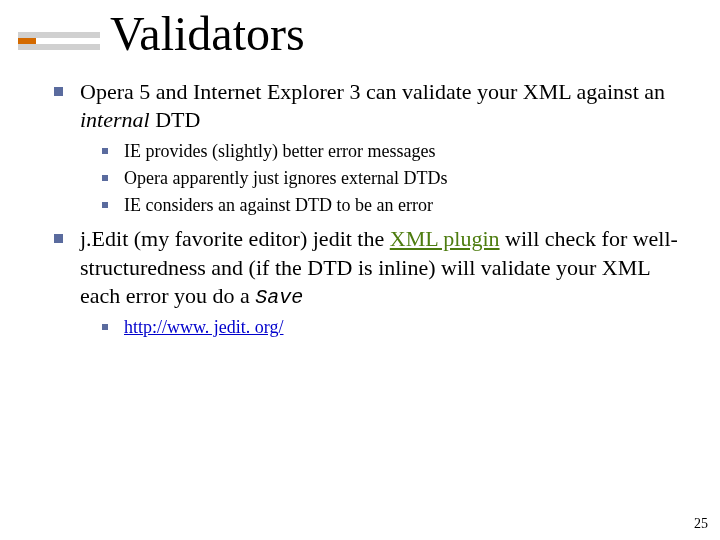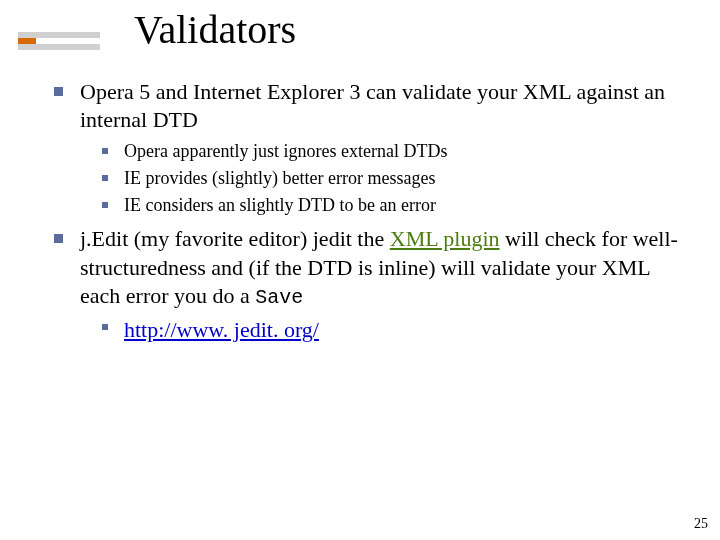--- a/index.html
+++ b/index.html
@@ -36,23 +36,22 @@
   .bar.accent {
     top: 6px;
     width: 18px;
     height: 6px;
     background: #d46a00;
   }
   .title {
     position: absolute;
     left: 110px;
     top: 6px;
-    font-size: 40px;
+    font-size: 48px;
     font-weight: 400;
-    margin-left: 24px;
   }
   .content {
     position: absolute;
     left: 50px;
     top: 78px;
     width: 640px;
     font-size: 22px;
     line-height: 1.28;
   }
   ul.lvl1 {
@@ -87,24 +86,24 @@
   }
   ul.lvl2 > li::before {
     content: "";
     position: absolute;
     left: 22px;
     top: 8px;
     width: 6px;
     height: 6px;
     background: #5a6b9e;
   }
-  .italic { }
+  .italic { font-style: italic; }
   .xml-sp { color: #4d7c0f; text-decoration: underline; }
-  .code-sp { font-family: "Courier New", Courier, monospace; font-size: 20px; }
-  .link-sp { color: #0000cc; text-decoration: underline; font-size: 22px; }
+  .code-sp { font-family: "Courier New", Courier, monospace; font-size: 20px; font-style: italic; }
+  .link-sp { color: #0000cc; text-decoration: underline; font-size: 18px; }
   .pagenum {
     position: absolute;
     right: 12px;
     bottom: 8px;
     font-size: 14px;
     color: #000;
   }
 </style>
 </head>
 <body>
@@ -118,23 +117,23 @@
   </div>
 
   <div class="title">Validators</div>
 
   <div class="content">
     <ul class="lvl1">
 
       <li>
         <span>Opera 5 and Internet Explorer 3 can validate your XML against an </span><span class="italic">internal</span><span> DTD</span>
         <ul class="lvl2">
+          <li><span>IE provides (slightly) better error messages</span></li>
           <li><span>Opera apparently just ignores external DTDs</span></li>
-          <li><span>IE provides (slightly) better error messages</span></li>
-          <li><span>IE considers an slightly DTD to be an error</span></li>
+          <li><span>IE considers an against DTD to be an error</span></li>
         </ul>
       </li>
 
       <li>
         <span>j.Edit (my favorite editor) jedit the </span><span class="xml-sp">XML plugin</span><span> will check for well-structuredness and (if the DTD is inline) will validate your XML each error you do a </span><span class="code-sp">Save</span>
         <ul class="lvl2">
           <li><a class="link-sp" href="#">http://www. jedit. org/</a></li>
         </ul>
       </li>
 

